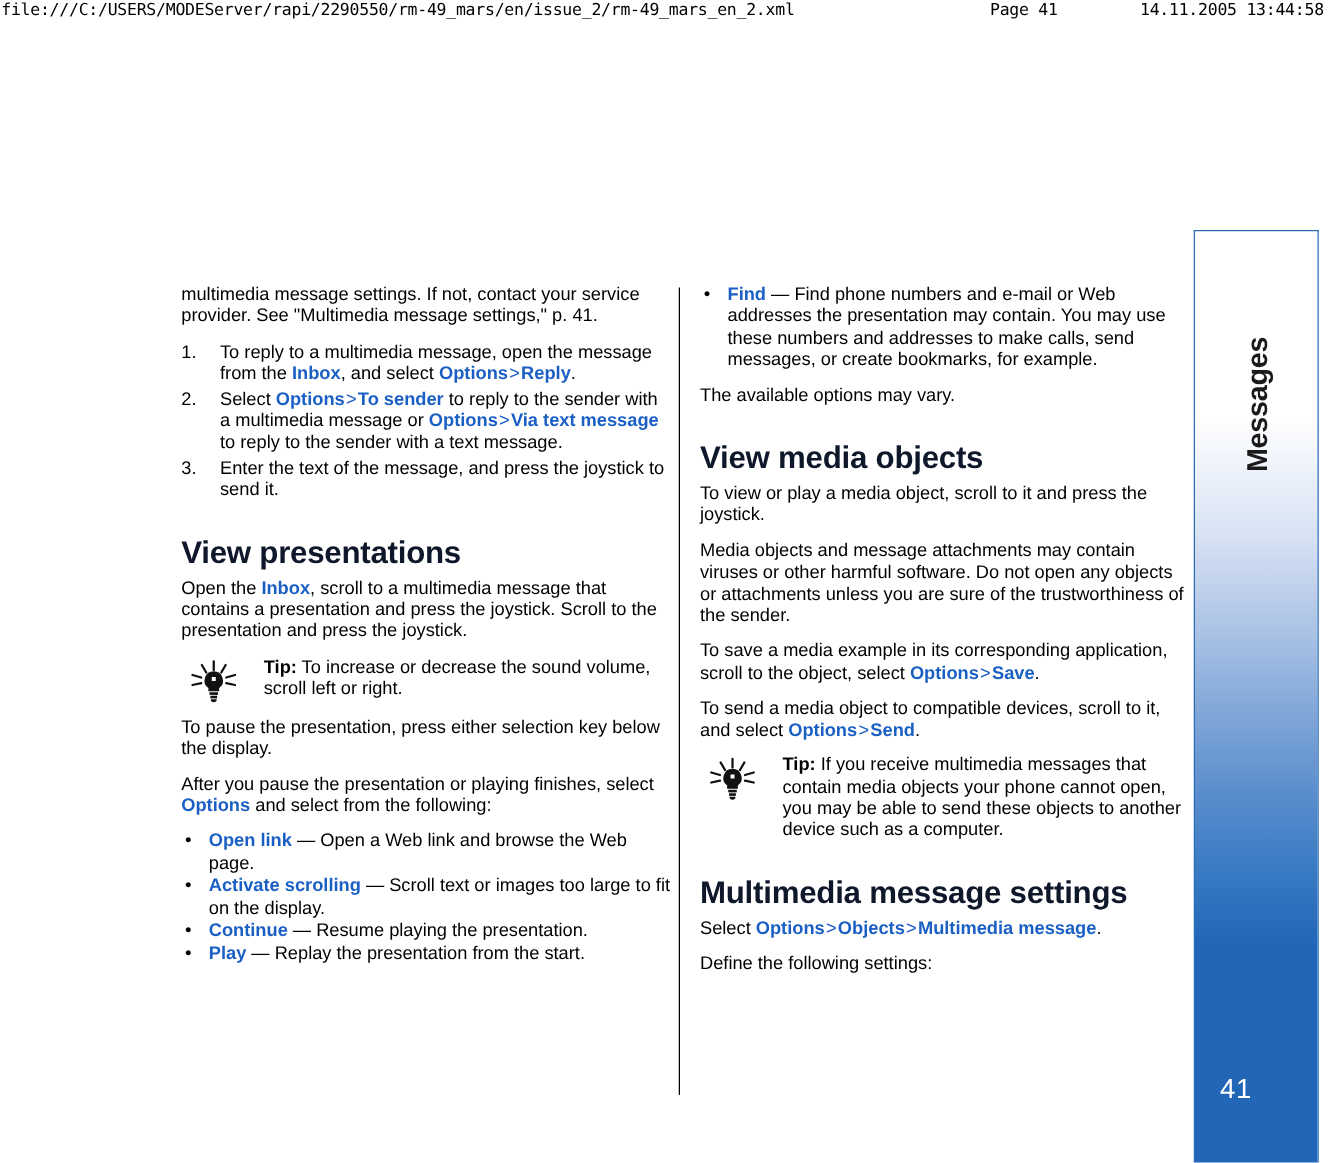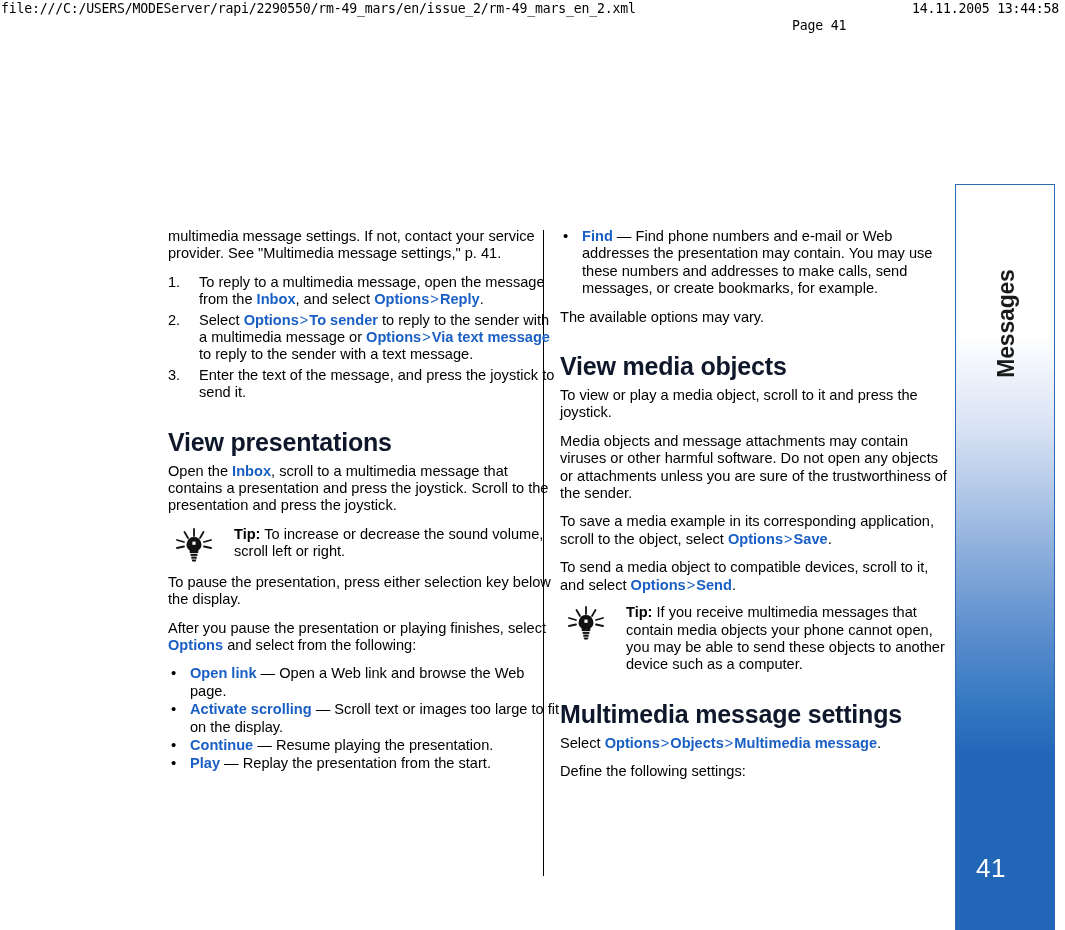--- a/index.html
+++ b/index.html
@@ -23,40 +23,40 @@
     left: 0px;
     width: 1065px;
     height: 20px;
     font-family: "DejaVu Sans Mono", monospace;
     font-size: 13.2px;
     color: #000000;
     white-space: nowrap;
     letter-spacing: -0.2px;
   }
   .ph-url  { position: absolute; left: 1px;   top: 1px; }
-  .ph-page { position: absolute; left: 792px; top: 18px; }
+  .ph-page { position: absolute; left: 792px; top: 1px; }
   .ph-date { position: absolute; left: 912px; top: 1px; }
 
   
   .page {
     position: absolute;
     left: 0;
     top: 0;
     width: 1065px;
     height: 930px;
   }
   .col {
     position: absolute;
     top: 228px;
     width: 392px;
     font-size: 14.6px;
     line-height: 17.4px;
     color: #000000;
   }
-  .col-left  { left: 145px; margin-left: 23px; }
+  .col-left  { left: 145px; }
   .col-right { left: 560px; }
 
   .col-divider {
     position: absolute;
     left: 543px;
     top: 230px;
     width: 1px;
     height: 646px;
     background: #000000;
   }
@@ -179,21 +179,21 @@
     white-space: nowrap;
     font-size: 23px;
     font-weight: bold;
     letter-spacing: -0.2px;
     color: #1a1a1a;
   }
   .side-pagenum {
     position: absolute;
     left: 20px;
     bottom: 46px;
-    font-size: 26px;
+    font-size: 22px;
     color: #ffffff;
     letter-spacing: 0.5px;
   }
 </style>
 </head>
 <body>
 
 <div class="print-header">
   <span class="ph-url">file:///C:/USERS/MODEServer/rapi/2290550/rm-49_mars/en/issue_2/rm-49_mars_en_2.xml</span>
   <span class="ph-page">Page 41</span>

